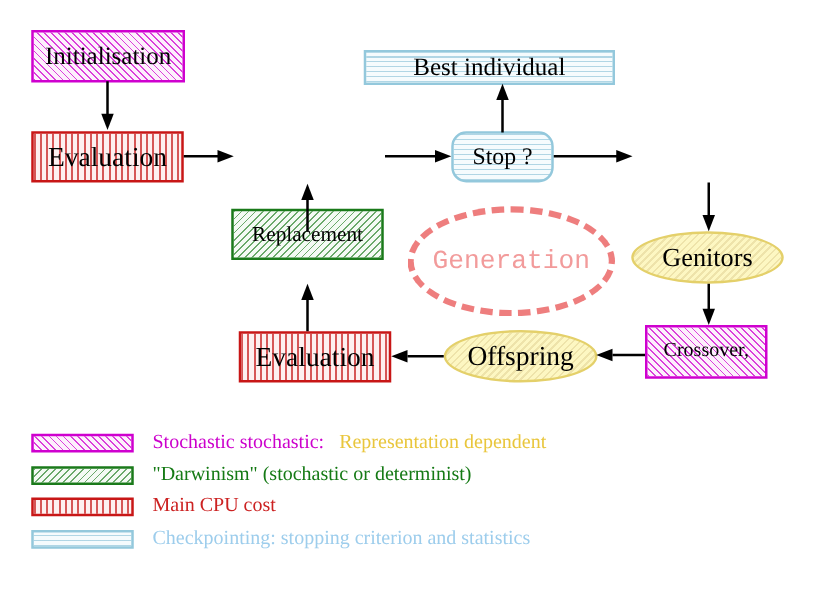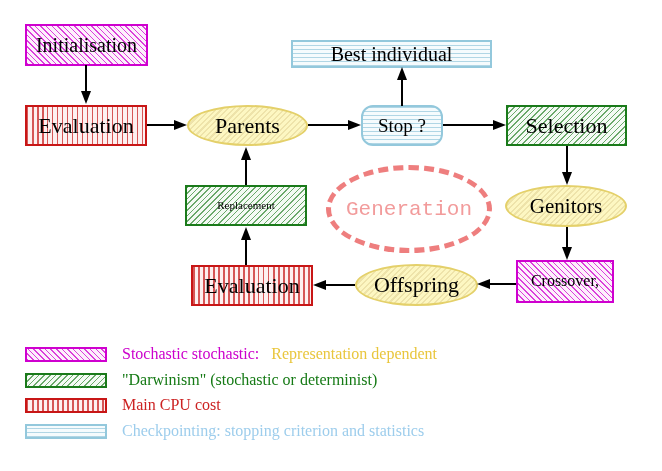--- a/index.html
+++ b/index.html
@@ -59,53 +59,47 @@
 <div class="canvas">
 
   <div class="node hatch-magenta" style="left:25px;top:24px;width:123px;height:42px;font-size:20px;">
     <span>Initialisation</span>
   </div>
 
   <div class="node stripe-red" style="left:25px;top:105px;width:122px;height:41px;font-size:22px;">
     <span>Evaluation</span>
   </div>
 
-  <div class="node ellipse-yellow" style="left:187px;top:105px;width:121px;height:41px;font-size:22px;">
-    <span>Parents</span>
-  </div>
 
   <div class="node stripe-cyan" style="left:291px;top:40px;width:201px;height:28px;font-size:20px;">
     <span>Best individual</span>
   </div>
 
   <div class="node stripe-cyan rounded" style="left:361px;top:105px;width:82px;height:41px;font-size:19px;">
     <span>Stop ?</span>
   </div>
 
-  <div class="node hatch-green" style="left:506px;top:105px;width:121px;height:41px;font-size:22px;">
-    <span>Selection</span>
-  </div>
 
   <div class="node ellipse-yellow" style="left:505px;top:185px;width:122px;height:42px;font-size:21px;">
     <span>Genitors</span>
   </div>
 
   <div class="node hatch-magenta" style="left:516px;top:260px;width:98px;height:43px;font-size:16px;flex-direction:column;">
     <span>Crossover,</span>
   </div>
 
   <div class="node ellipse-yellow" style="left:355px;top:264px;width:123px;height:42px;font-size:22px;">
     <span>Offspring</span>
   </div>
 
   <div class="node stripe-red" style="left:191px;top:265px;width:122px;height:41px;font-size:22px;">
     <span>Evaluation</span>
   </div>
 
-  <div class="node hatch-green" style="left:185px;top:185px;width:122px;height:41px;font-size:11px;">
+  <div class="node hatch-green" style="left:185px;top:167px;width:122px;height:41px;font-size:17px;">
     <span>Replacement</span>
   </div>
 
   <div class="dash-ellipse" style="left:326px;top:165px;width:166px;height:88px;font-size:21px;">
     <span>Generation</span>
   </div>
 
   <div>
     <div class="vline" style="left:85px;top:65px;height:27px;"></div>
     <div class="head head-down" style="left:81px;top:91px;"></div>

